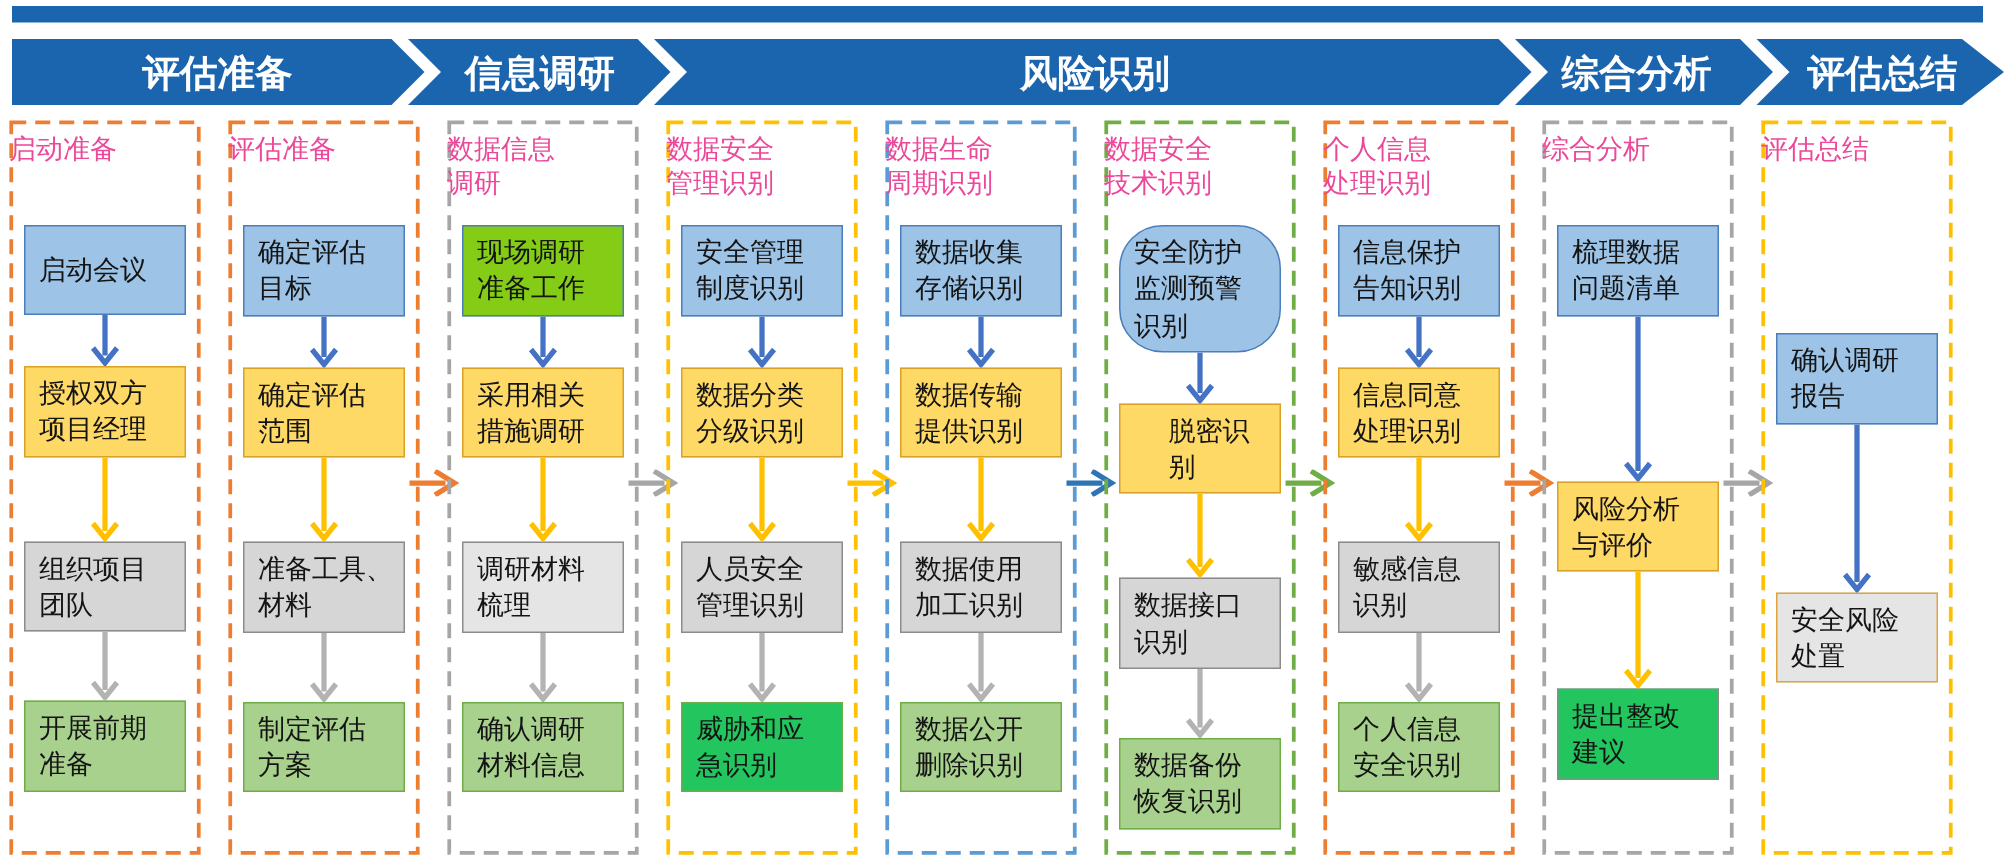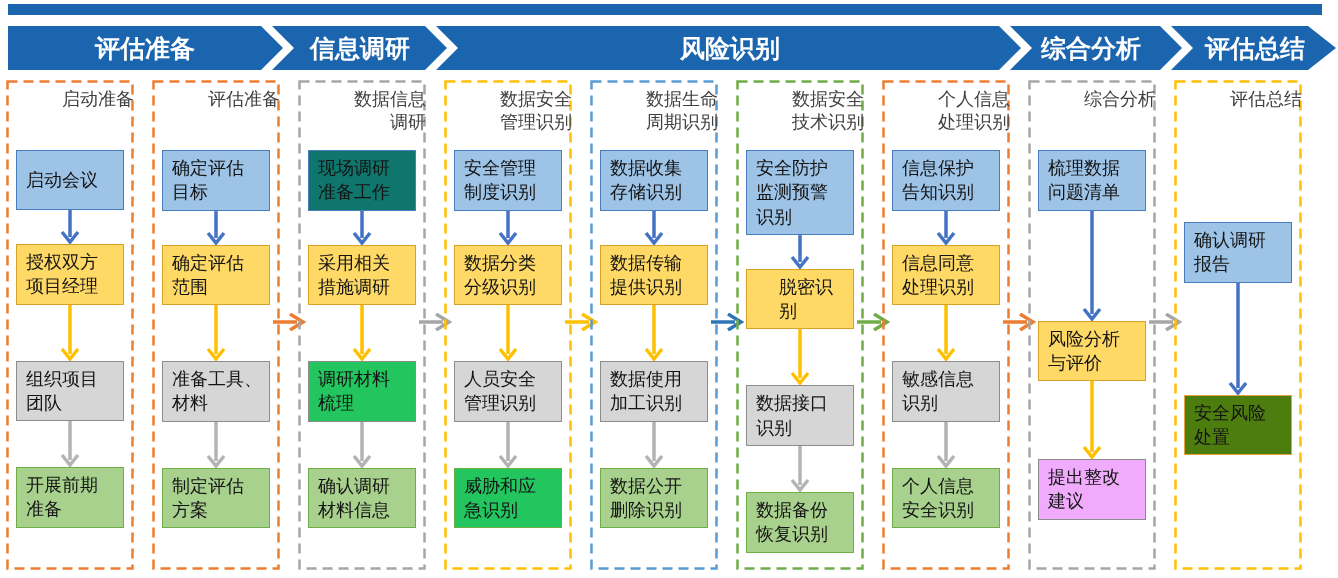--- a/index.html
+++ b/index.html
@@ -7,21 +7,21 @@
         font-family:"Liberation Sans","DejaVu Sans",sans-serif;}
   .topbar{position:absolute;left:8px;top:4px;width:1314px;height:11px;background:var(--banner-blue,#1B64AE);}
   .banner{position:absolute;left:0;top:26px;width:1338px;height:44px;}
   .banner polygon{fill:var(--banner-blue,#1B64AE);}
   .banner text{fill:#ffffff;font-size:25px;font-weight:bold;text-anchor:middle;
                font-family:"Liberation Sans","DejaVu Sans",sans-serif;}
   .columns{position:absolute;left:6px;top:80px;display:flex;}
   .col{position:relative;width:128px;height:490px;flex:0 0 128px;}
   .col .border-svg{position:absolute;left:0;top:0;pointer-events:none;}
   .col-title{position:relative;height:56px;padding-top:8px;box-sizing:border-box;
-             text-align:right;font-size:18px;line-height:1.3;color:#404040;white-space:pre-line;}
+             text-align:left;font-size:18px;line-height:1.3;color:#ec4899;white-space:pre-line;}
   .stack{position:relative;padding:0 10px;}
   .box{box-sizing:border-box;min-height:60px;display:flex;align-items:center;
        padding:5px 4px 5px 9px;font-size:18px;line-height:1.35;color:#141414;
        white-space:pre-line;border:1.5px solid;}
   .varrow{display:flex;justify-content:center;}
   .varrow svg{display:block;}
   .colgap{position:relative;width:18px;flex:0 0 18px;overflow:visible;}
   .colgap svg{position:absolute;top:233px;left:-8px;}
 </style>
 </head>
@@ -118,37 +118,37 @@
     <polyline points="18,1 31,9 18,17" fill="none" stroke="#ED7D31" stroke-width="3.5"></polyline>
         </svg>
       </div>
       <div class="col">
         <svg class="border-svg" width="128" height="490">
       <rect x="1.5" y="1.5" width="125" height="487" fill="none" stroke="#A6A6A6" stroke-width="2.5" stroke-dasharray="10 6"></rect>
         </svg>
         <div class="col-title">数据信息
 调研</div>
         <div class="stack" style="padding-top: 14px;">
-          <div class="box" style="background: #0f766e; border-color: rgb(74, 125, 187);">现场调研
+          <div class="box" style="background: #84cc16; border-color: rgb(74, 125, 187);">现场调研
 准备工作</div>
           <div class="varrow" style="height: 34px;">
             <svg width="22" height="34" viewBox="0 0 22 34">
     <line x1="11" y1="0" x2="11" y2="27" stroke="#4472C4" stroke-width="3.5"></line>
     <polyline points="3,22 11,32 19,22" fill="none" stroke="#4472C4" stroke-width="3.5"></polyline>
             </svg>
           </div>
           <div class="box" style="background: rgb(255, 217, 102); border-color: rgb(217, 162, 39);">采用相关
 措施调研</div>
           <div class="varrow" style="height: 56px;">
             <svg width="22" height="56" viewBox="0 0 22 56">
     <line x1="11" y1="0" x2="11" y2="49" stroke="#FFC000" stroke-width="3.5"></line>
     <polyline points="3,44 11,54 19,44" fill="none" stroke="#FFC000" stroke-width="3.5"></polyline>
             </svg>
           </div>
-          <div class="box" style="background: #22c55e; border-color: rgb(140, 140, 140);">调研材料
+          <div class="box" style="background: #e5e5e5; border-color: rgb(140, 140, 140);">调研材料
 梳理</div>
           <div class="varrow" style="height: 46px;">
             <svg width="22" height="46" viewBox="0 0 22 46">
     <line x1="11" y1="0" x2="11" y2="39" stroke="#B3B3B3" stroke-width="3.5"></line>
     <polyline points="3,34 11,44 19,34" fill="none" stroke="#B3B3B3" stroke-width="3.5"></polyline>
             </svg>
           </div>
           <div class="box" style="background: rgb(169, 209, 142); border-color: rgb(111, 173, 71);">确认调研
 材料信息</div>
         </div>
@@ -241,21 +241,21 @@
     <polyline points="18,1 31,9 18,17" fill="none" stroke="#2E75B6" stroke-width="3.5"></polyline>
         </svg>
       </div>
       <div class="col">
         <svg class="border-svg" width="128" height="490">
       <rect x="1.5" y="1.5" width="125" height="487" fill="none" stroke="#70AD47" stroke-width="2.5" stroke-dasharray="10 6"></rect>
         </svg>
         <div class="col-title">数据安全
 技术识别</div>
         <div class="stack" style="padding-top: 14px;">
-          <div class="box" style="background: rgb(157, 195, 230); border-color: rgb(74, 125, 187);">安全防护
+          <div class="box" style="background: rgb(157, 195, 230); border-color: rgb(74, 125, 187); border-radius: 29px;">安全防护
 监测预警
 识别</div>
           <div class="varrow" style="height: 34px;">
             <svg width="22" height="34" viewBox="0 0 22 34">
     <line x1="11" y1="0" x2="11" y2="27" stroke="#4472C4" stroke-width="3.5"></line>
     <polyline points="3,22 11,32 19,22" fill="none" stroke="#4472C4" stroke-width="3.5"></polyline>
             </svg>
           </div>
           <div class="box" style="background: rgb(255, 217, 102); border-color: rgb(217, 162, 39); padding-left: 32px;">脱密识别</div>
           <div class="varrow" style="height: 56px;">
@@ -338,21 +338,21 @@
             </svg>
           </div>
           <div class="box" style="background: rgb(255, 217, 102); border-color: rgb(217, 162, 39);">风险分析
 与评价</div>
           <div class="varrow" style="height: 78px;">
             <svg width="22" height="78" viewBox="0 0 22 78">
     <line x1="11" y1="0" x2="11" y2="71" stroke="#FFC000" stroke-width="3.5"></line>
     <polyline points="3,66 11,76 19,66" fill="none" stroke="#FFC000" stroke-width="3.5"></polyline>
             </svg>
           </div>
-          <div class="box" style="background: #f0abfc; border-color: rgb(140, 140, 140);">提出整改
+          <div class="box" style="background: #22c55e; border-color: rgb(140, 140, 140);">提出整改
 建议</div>
         </div>
       </div>
       <div class="colgap">
         <svg width="34" height="18" viewBox="0 0 34 18">
     <line x1="1" y1="9" x2="25" y2="9" stroke="#A6A6A6" stroke-width="3.5"></line>
     <polyline points="18,1 31,9 18,17" fill="none" stroke="#A6A6A6" stroke-width="3.5"></polyline>
         </svg>
       </div>
       <div class="col">
@@ -362,18 +362,18 @@
         <div class="col-title">评估总结</div>
         <div class="stack" style="padding-top: 86px;">
           <div class="box" style="background: rgb(157, 195, 230); border-color: rgb(74, 125, 187);">确认调研
 报告</div>
           <div class="varrow" style="height: 112px;">
             <svg width="22" height="112" viewBox="0 0 22 112">
     <line x1="11" y1="0" x2="11" y2="105" stroke="#4472C4" stroke-width="3.5"></line>
     <polyline points="3,100 11,110 19,100" fill="none" stroke="#4472C4" stroke-width="3.5"></polyline>
             </svg>
           </div>
-          <div class="box" style="background: #4d7c0f; border-color: rgb(224, 163, 62);">安全风险
+          <div class="box" style="background: #e5e5e5; border-color: rgb(224, 163, 62);">安全风险
 处置</div>
         </div>
       </div>
     </div>
 </div>
 
 </body></html>

